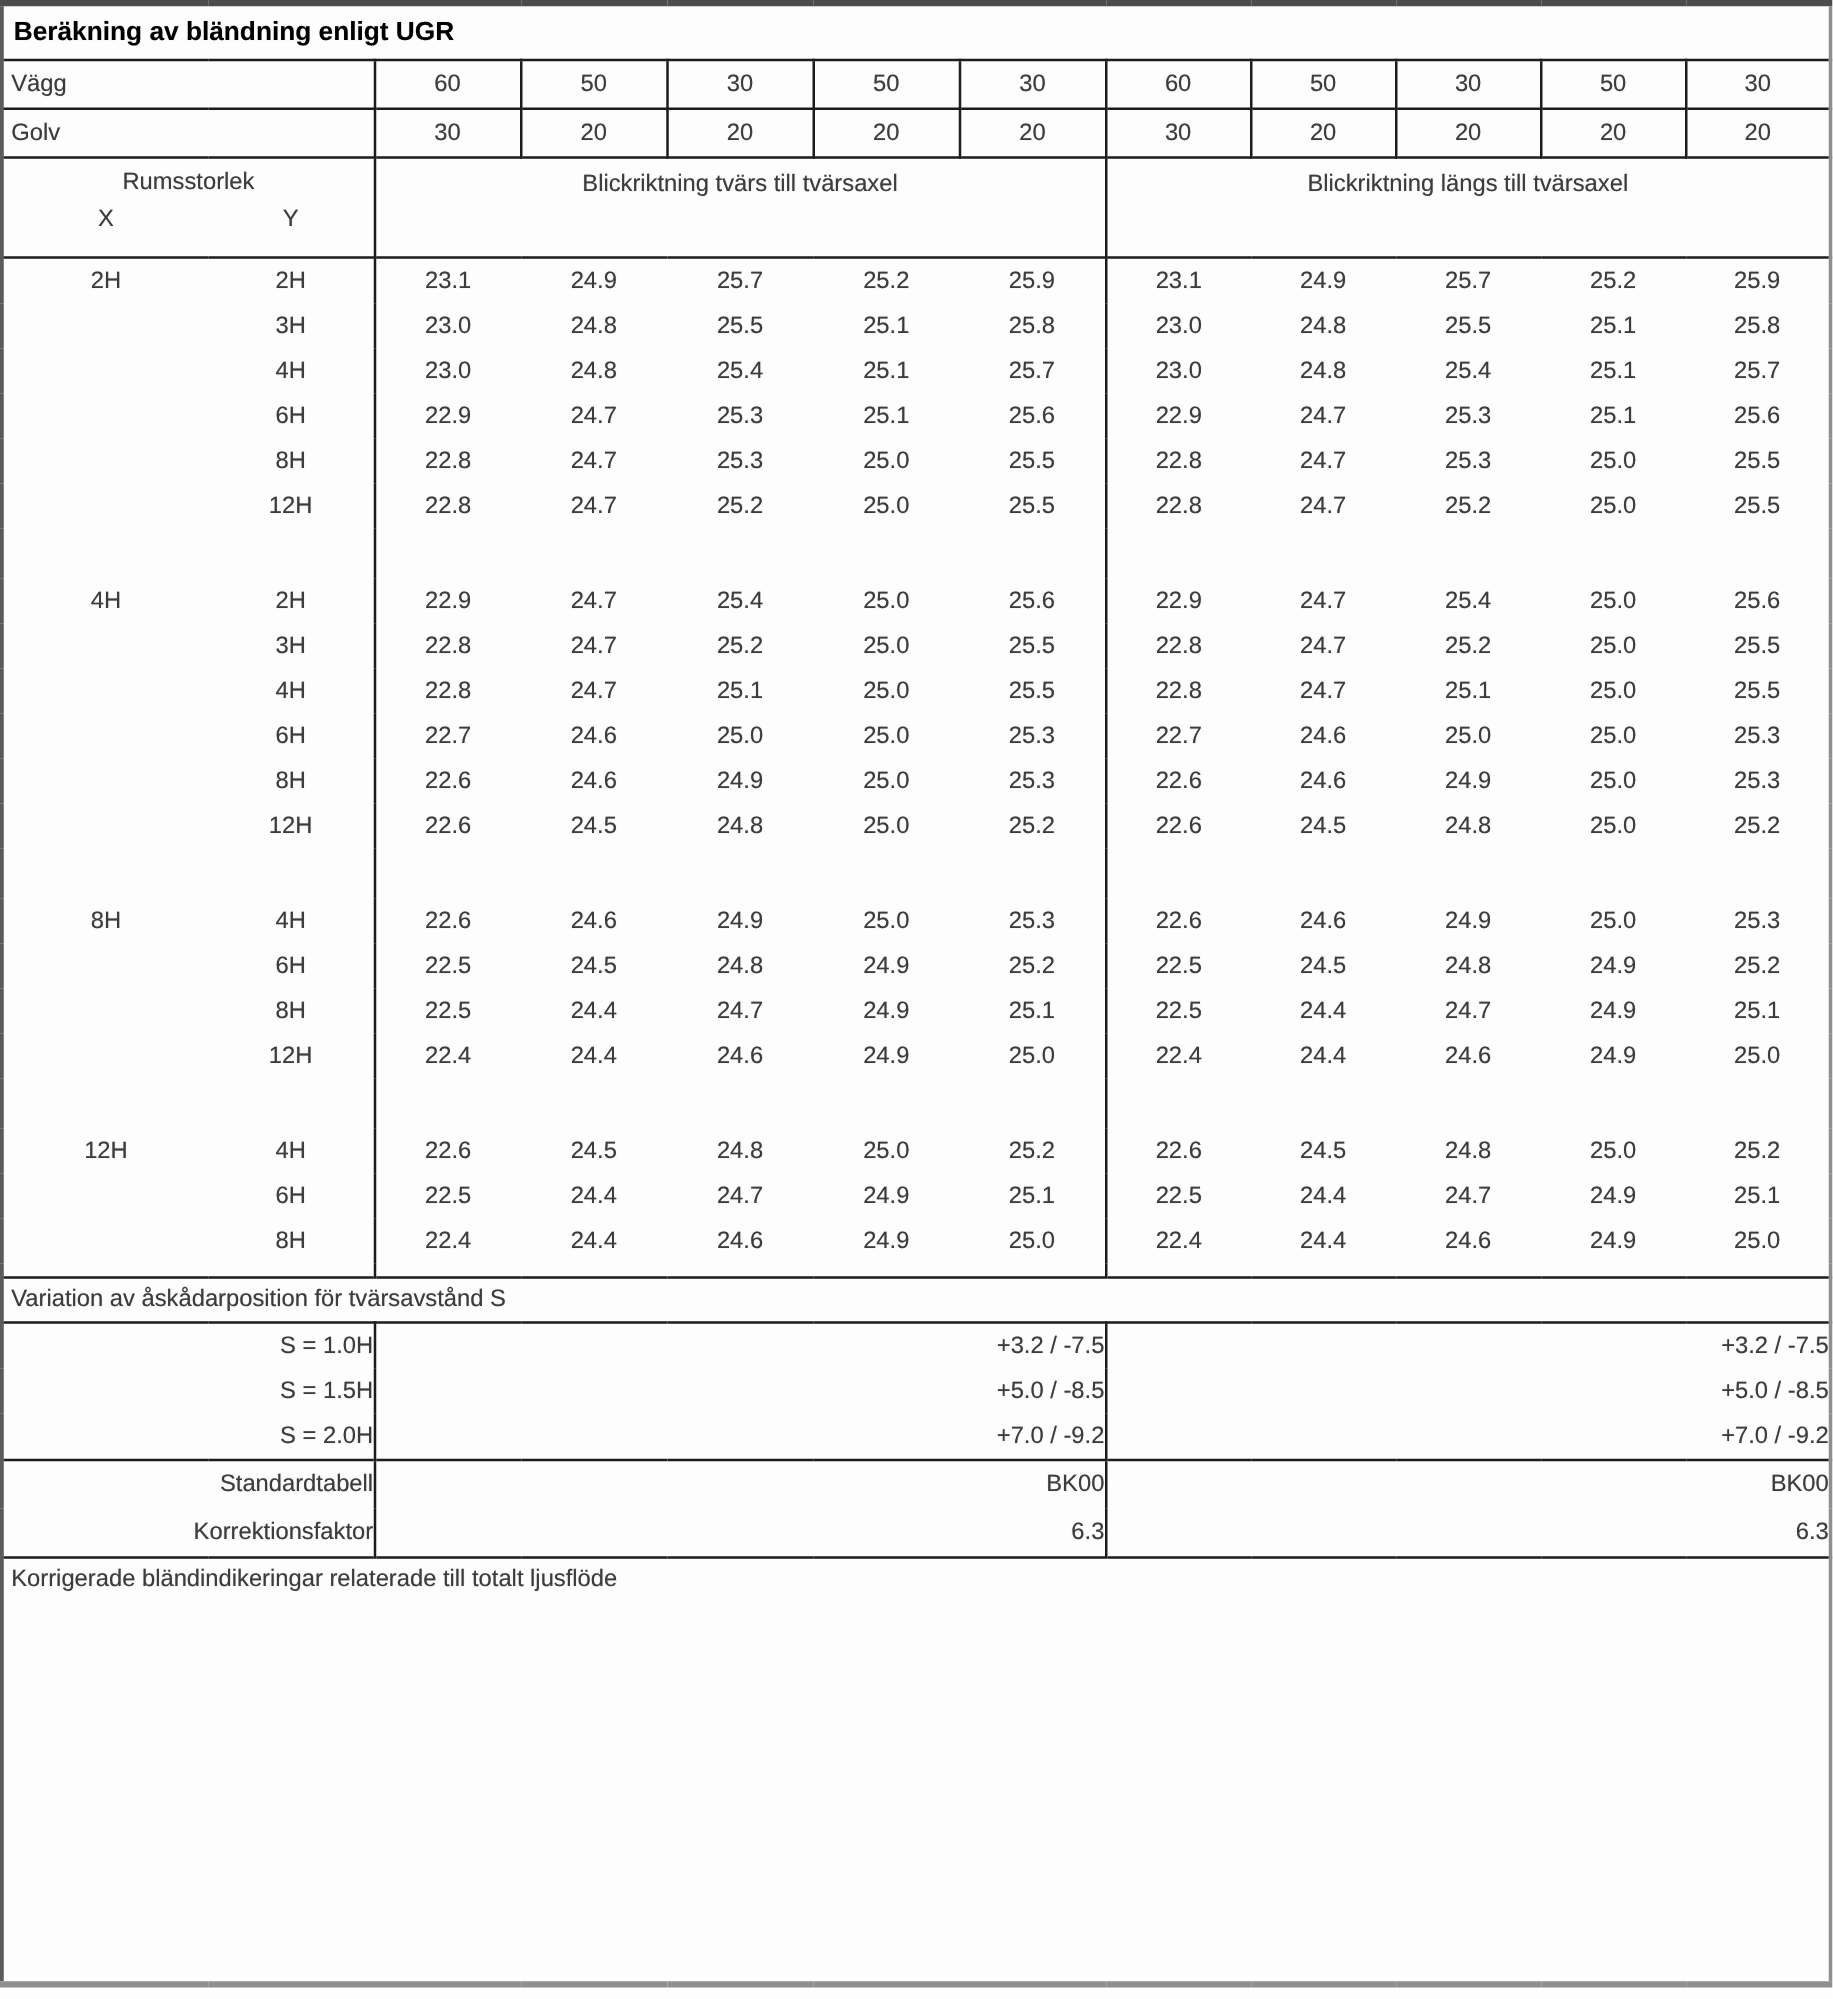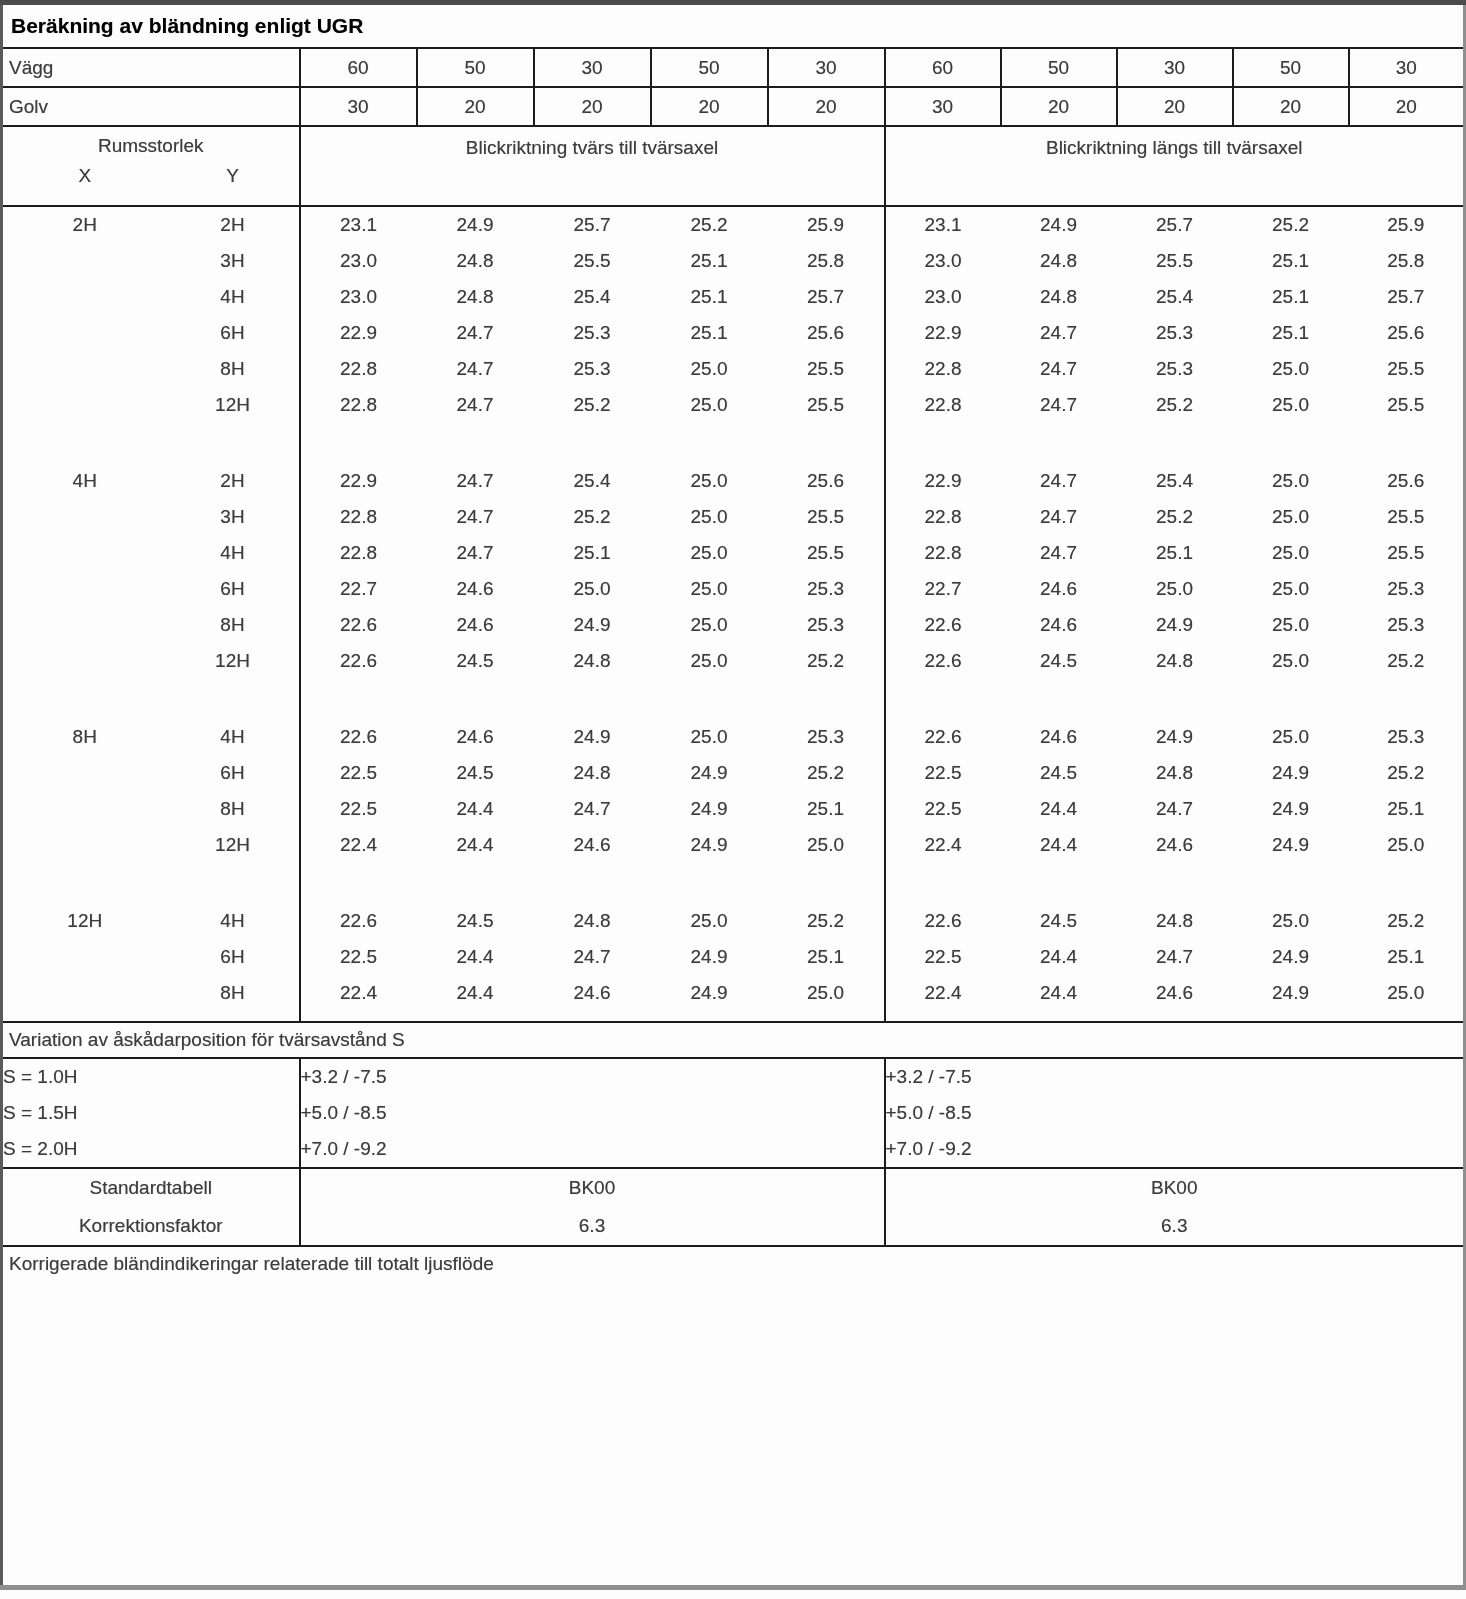--- a/index.html
+++ b/index.html
@@ -34,23 +34,23 @@
   
   tbody.data td{height:36px;text-align:center;border:none;}
   tbody.data td.vsep{border-left:2px solid #1c1c1c;}
   tbody.data tr.gap-row td{height:40px;}
   tbody.data tr.pad-row td{height:10px;}
   
   tr.section-title td{
     border-top:2px solid #1c1c1c;border-bottom:2px solid #1c1c1c;
     height:34px;text-align:left;padding-left:6px;
   }
-  tbody.vary td{height:36px;text-align:left;border:none;}
+  tbody.vary td{height:36px;text-align:right;border:none;}
   tbody.vary td.vsep{border-left:2px solid #1c1c1c;}
-  tbody.std td{height:38px;text-align:center;border:none;}
+  tbody.std td{height:38px;text-align:right;border:none;}
   tbody.std td.vsep{border-left:2px solid #1c1c1c;margin-left:44px;}
   tbody.std tr:first-child td{border-top:2px solid #1c1c1c;}
   
   tr.footer-row td{
     border-top:2px solid #1c1c1c;height:332px;vertical-align:top;
     text-align:left;padding:6px 6px 0 6px;
   }
 </style>
 </head>
 <body>

